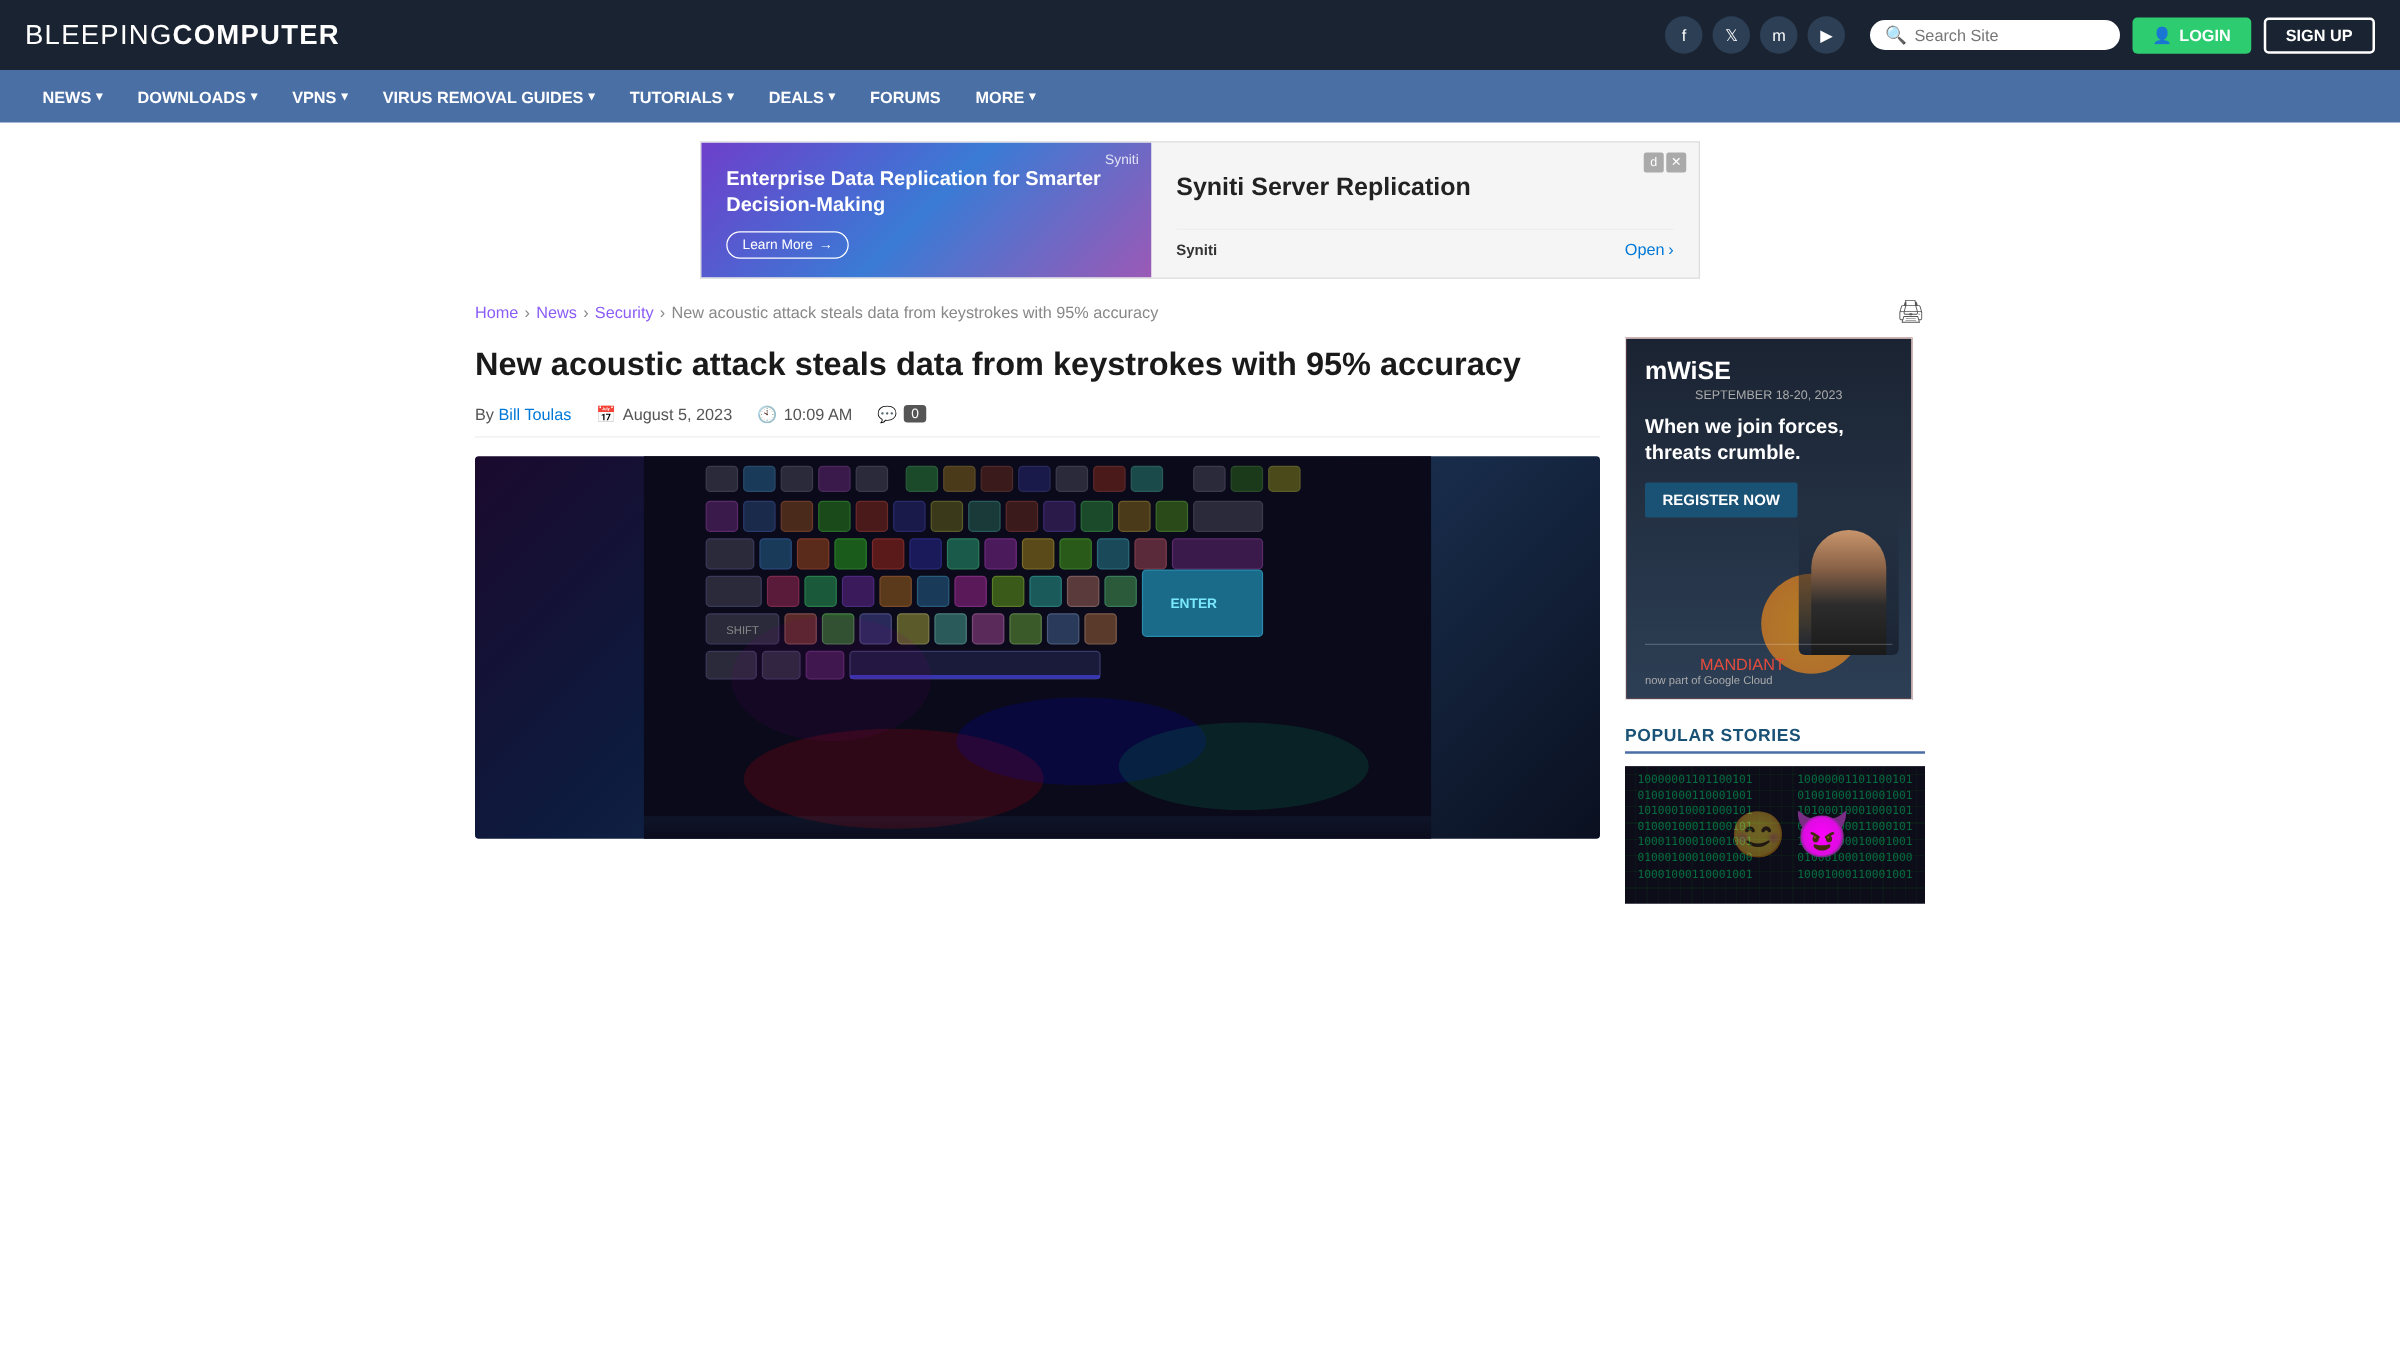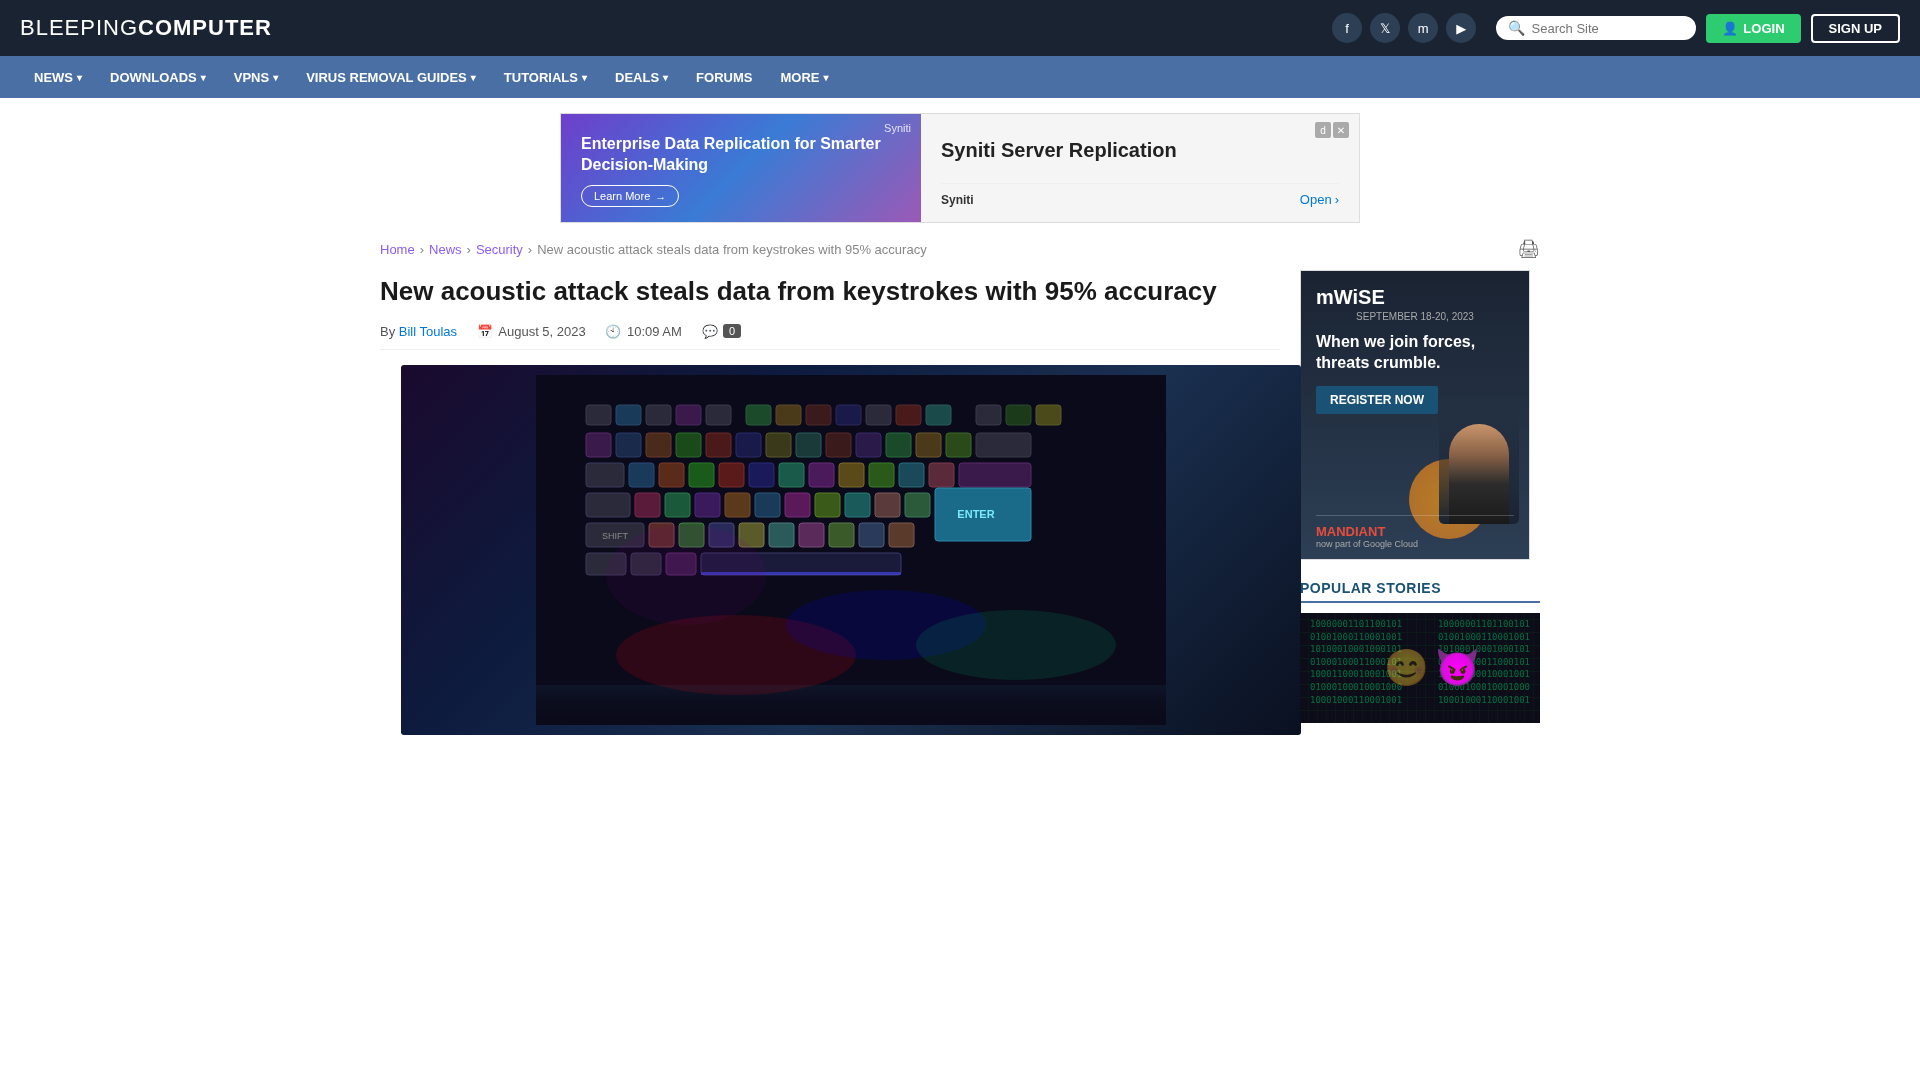--- a/index.html
+++ b/index.html
@@ -258,26 +258,25 @@
     .meta-item { display: flex; align-items: center; gap: 5px; }
     .comment-badge {
       background: #555;
       color: #fff;
       padding: 1px 6px;
       border-radius: 3px;
       font-size: 11px;
     }
     .article-image {
       width: 100%;
-      height: 370px;
+      height: 306px;
       background: linear-gradient(135deg, #1a0a2e 0%, #0d1b3e 30%, #1a3050 60%, #0a1020 100%);
       border-radius: 3px;
       position: relative;
       overflow: hidden;
-      margin-left: 21px;
     }
     
     .keyboard-visual {
       position: absolute;
       bottom: 0;
       left: 0;
       right: 0;
       top: 0;
       display: flex;
       align-items: center;
@@ -360,21 +359,21 @@
       opacity: 0.7;
     }
     .mandiant-footer {
       position: absolute;
       bottom: 10px;
       left: 15px;
       right: 15px;
       border-top: 1px solid rgba(255,255,255,0.2);
       padding-top: 8px;
     }
-    .mandiant-logo { color: #e74c3c; font-size: 13px; font-weight: 700; }
+    .mandiant-logo { color: #e74c3c; font-size: 13px; font-weight: 400; margin-left: 44px; }
     .mandiant-sub { color: #aaa; font-size: 9px; }
 
     
     .popular-stories {
       margin-top: 5px;
     }
     .popular-title {
       color: #1a5276;
       font-size: 14px;
       font-weight: 700;

